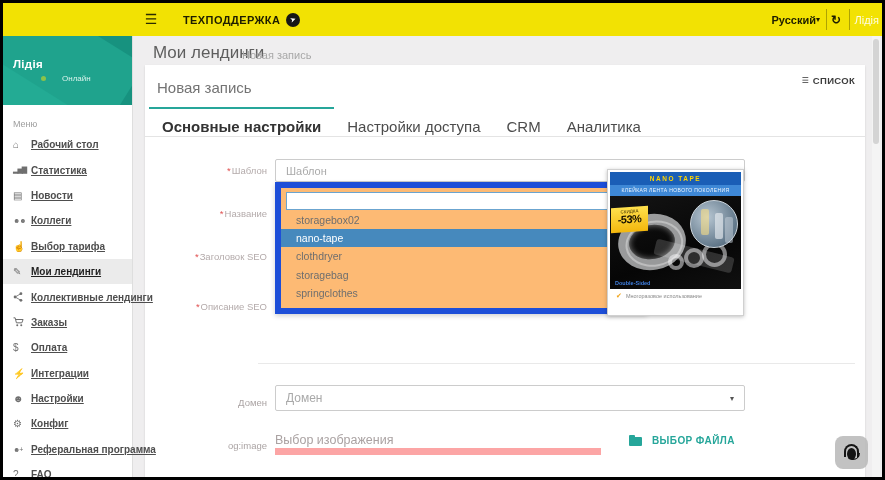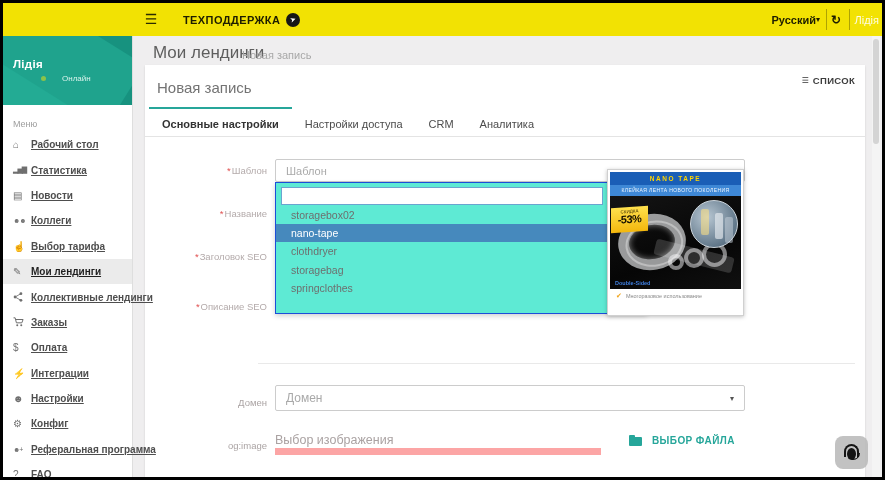--- a/index.html
+++ b/index.html
@@ -49,36 +49,36 @@
   .page-title { position:absolute; left:150px; top:40px; font-size:17px; color:#5e5e5e; z-index:5; }
   .breadcrumb { position:absolute; left:239px; top:46px; font-size:11px; color:#a8a8a8; z-index:5; }
 
   .card { position:absolute; left:142px; top:62px; width:720px; height:412px; background:#ffffff; box-shadow:0 1px 2px rgba(0,0,0,0.12); z-index:5; }
   .list-btn { position:absolute; right:10px; top:10px; display:flex; align-items:center; gap:4px; cursor:pointer; }
   .list-btn .glyph { font-size:8px; color:#333; }
   .list-btn .txt { font-size:9.5px; font-weight:bold; color:#3d3d3d; letter-spacing:0.3px; }
   .card-title { position:absolute; left:12px; top:14px; font-size:15px; color:#737373; }
 
   .tabs { position:absolute; left:4px; top:42px; display:flex; }
-  .tab { padding:9px 13px 8px 13px; font-size:11px; color:#4c4c4c; cursor:pointer; border-top:2px solid transparent;text-align:right; }
+  .tab { padding:9px 13px 8px 13px; font-size:15px; color:#4c4c4c; cursor:pointer; border-top:2px solid transparent;text-align:right; }
   .tab.active { font-weight:bold; color:#333; border-top:2px solid #26a69a; }
   .tabs-divider { position:absolute; left:0; top:71px; width:720px; height:1px; background:#e4e4e4; }
 
   .form-label { position:absolute; left:0; width:122px; text-align:right; font-size:9.5px; color:#b4abab; }
   .form-label .req { color:#e05252; margin-right:1px; }
   .lbl-template { top:100px; } .lbl-name { top:143px;text-align:right; } .lbl-seo-title { top:186px; }
   .lbl-seo-desc { top:236px; } .lbl-domain { top:332px; color:#aba4a4; } .lbl-og { top:375px; color:#aba4a4; }
 
   .select-box { position:absolute; left:130px; width:470px; background:#fff; border:1px solid #ccc; border-radius:2px; color:#a9a9a9; font-size:11px; display:flex; align-items:center; padding:0 10px; cursor:pointer; }
   .sel-template { top:94px; height:23px; width:470px; }
   .sel-domain { top:320px; height:26px; font-size:12px; }
   .sel-caret { position:absolute; right:10px; color:#555; font-size:8px; }
 
   
-  .dropdown { position:absolute; left:130px; top:117px; width:372px; height:132px; background:#5eead4; border:1px solid #1d4ed8; box-shadow:0 2px 5px rgba(0,0,0,0.18); z-index:8; }
+  .dropdown { position:absolute; left:130px; top:117px; width:372px; height:132px; background:#fdba74; border:6px solid #1d4ed8; box-shadow:0 2px 5px rgba(0,0,0,0.18); z-index:8; }
   .dd-search { position:absolute; left:5px; top:4px; width:322px; height:18px; border:1px solid #6ba4cf; background:#fff; font-family:"Liberation Sans",sans-serif; font-size:10px; padding:0 4px; outline:none; }
   .dd-options { position:absolute; left:0; top:23px; width:336px; }
   .dd-option { height:18.2px; line-height:18.2px; padding-left:15px; font-size:10.5px; color:#6e6e6e; cursor:pointer; white-space:nowrap; }
   .dd-option.selected { background:#4689bd; color:#ffffff; }
 
   
   .preview { position:absolute; left:462px; top:104px; width:137px; height:147px; background:#fff; border:1px solid #d0d0d0; box-shadow:0 1px 4px rgba(0,0,0,0.25); padding:2px; z-index:9; }
   .pv-h1 { height:13px; background:#1a5eb6; color:#ffd400; font-size:6.5px; font-weight:bold; letter-spacing:1.5px; text-align:center; line-height:14px; }
   .pv-h2 { height:11px; background:#3e88d6; color:#eef6ff; font-size:5px; letter-spacing:0.4px; text-align:center; line-height:11px; white-space:nowrap; }
   .pv-photo { position:relative; height:93px; background:linear-gradient(160deg,#141414,#060606 60%,#101010); overflow:hidden; }

